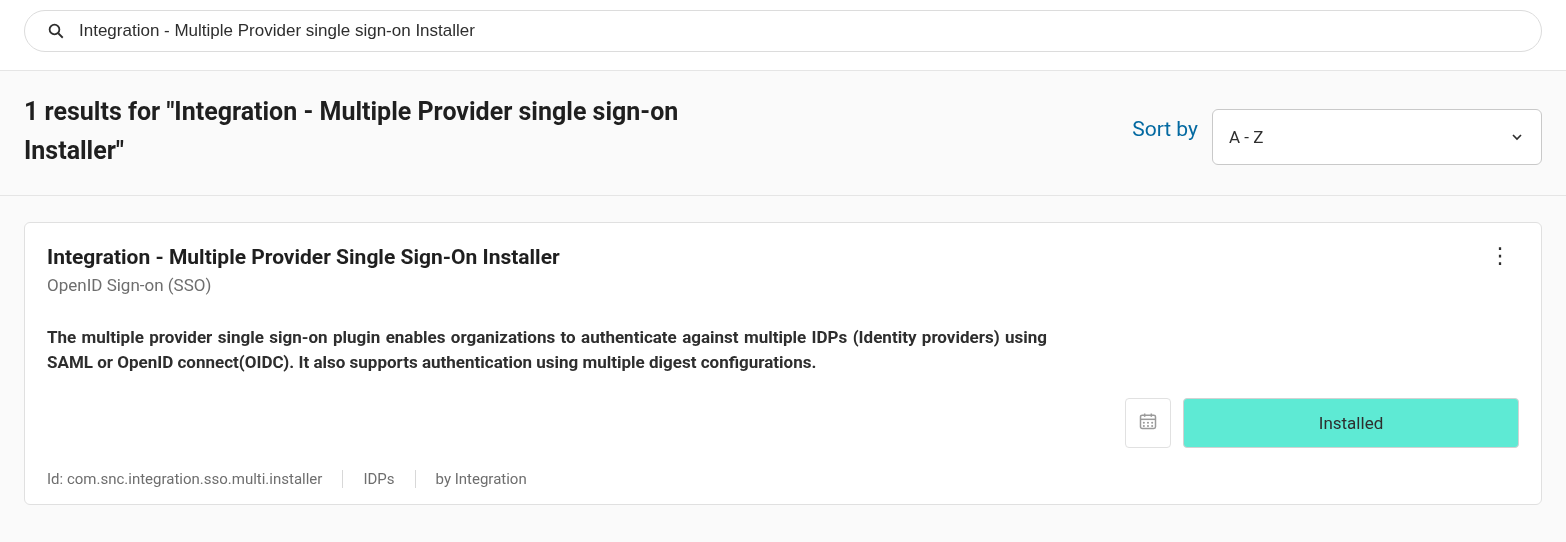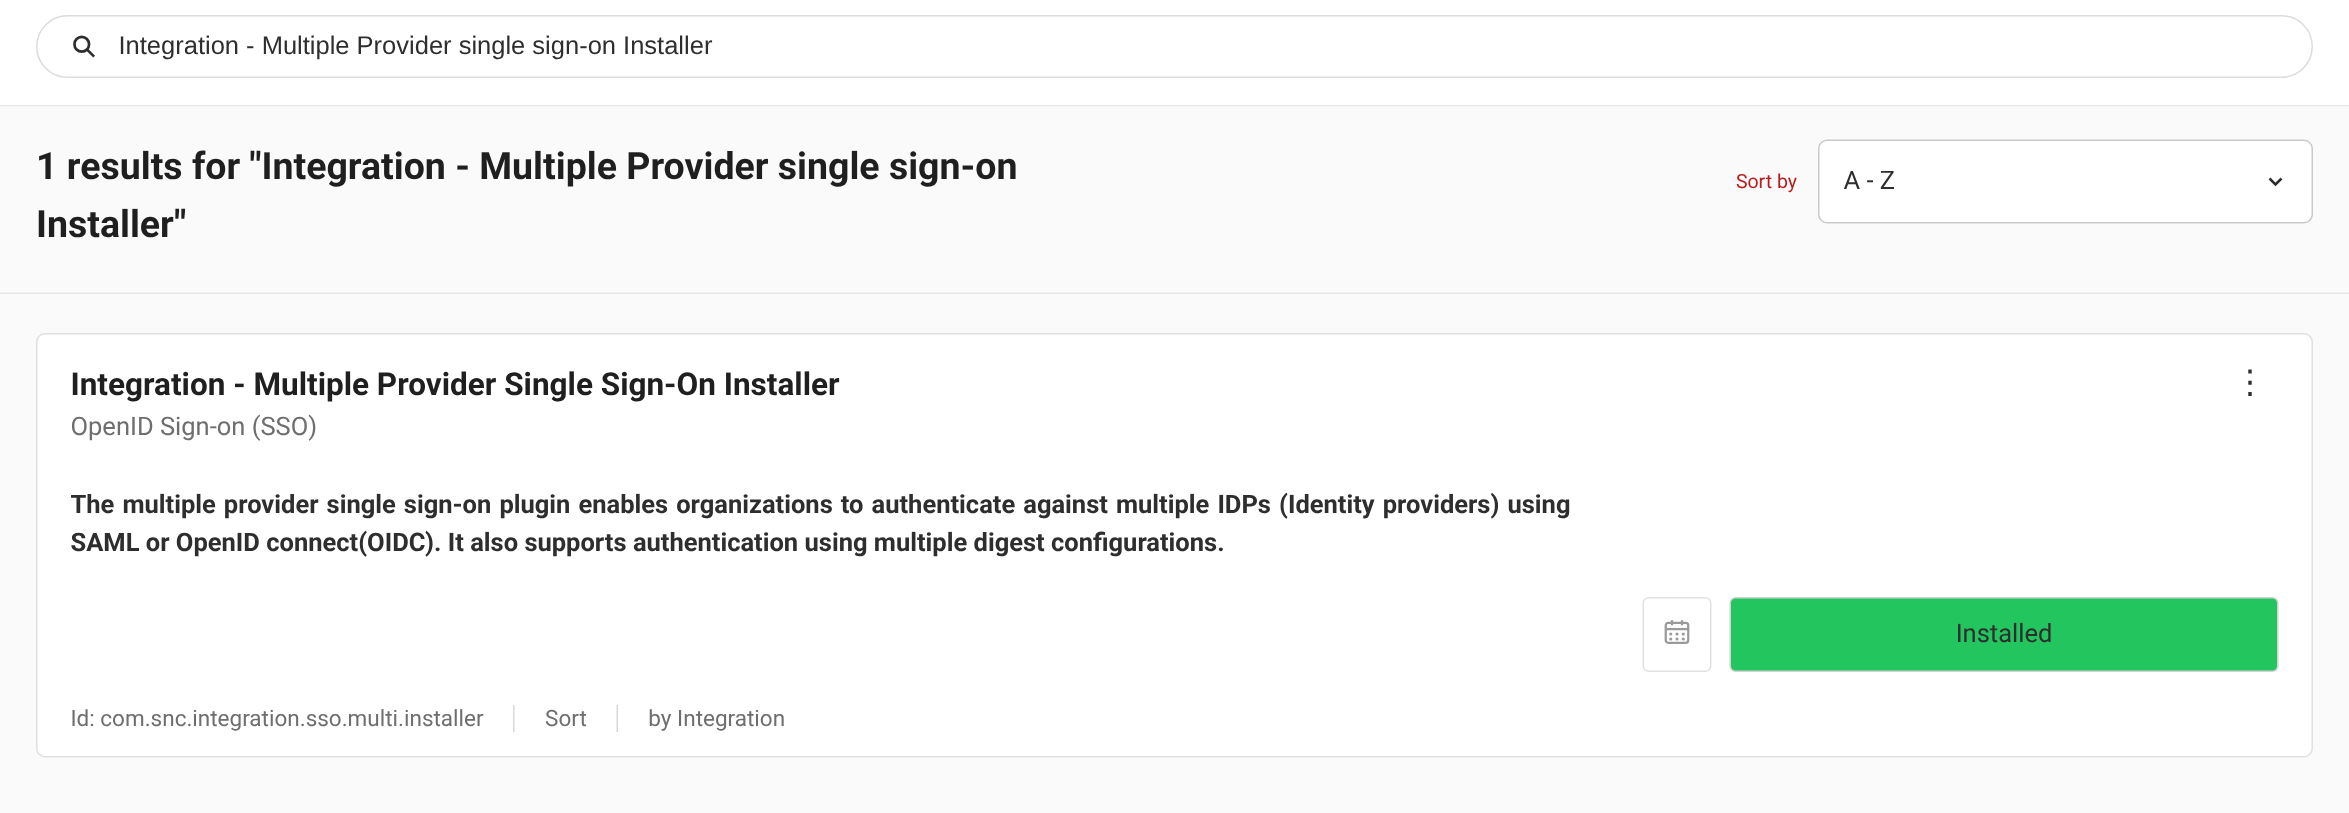--- a/index.html
+++ b/index.html
@@ -51,35 +51,36 @@
     color: #1f1f1f;
     max-width: 700px;
     line-height: 1.55;
   }
   .sort-wrap {
     display: flex;
     align-items: center;
     gap: 14px;
   }
   .sort-label {
-    font-size: 13px;
-    color: #b91c1c;
+    font-size: 21px;
+    color: #0369a1;
   }
   .sort-select {
     display: flex;
     align-items: center;
     justify-content: space-between;
     width: 330px;
     height: 56px;
     padding: 0 16px;
     border: 1px solid #c9c9c9;
     border-radius: 6px;
     background: #fff;
     font-size: 17px;
     cursor: pointer;
+    margin-top: 16px;
   }
   .sort-select .chev { width: 16px; height: 16px; }
 
   .results-body {
     padding: 26px 24px;
     background: #fafafa;
   }
   .result-card {
     border: 1px solid #e0e0e0;
     border-radius: 6px;
@@ -133,25 +134,25 @@
     border: 1px solid #e1e1e1;
     border-radius: 4px;
     background: #fff;
     display: flex;
     align-items: center;
     justify-content: center;
     cursor: pointer;
   }
   .cal-btn svg { width: 20px; height: 20px; }
   .install-btn {
-    width: 366px;
+    width: 336px;
     height: 50px;
     border: 1px solid #d2d2d2;
     border-radius: 4px;
-    background: #22c55e;
+    background: #5eead4;
     display: flex;
     align-items: center;
     justify-content: center;
     font-size: 17px;
     color: #2e2e2e;
   }
   .card-meta {
     margin-top: 22px;
     display: flex;
     align-items: flex-end;
@@ -227,18 +228,18 @@
         </span>
       </div>
       <div class="install-btn">
         <span>Installed</span>
       </div>
     </div>
 
     <div class="card-meta">
       <span class="mi">Id: com.snc.integration.sso.multi.installer</span>
       <span class="sep"></span>
-      <span class="mi">Sort</span>
+      <span class="mi">IDPs</span>
       <span class="sep"></span>
       <span class="mi">by Integration</span>
     </div>
   </div>
 </div>
 
 </body></html>

